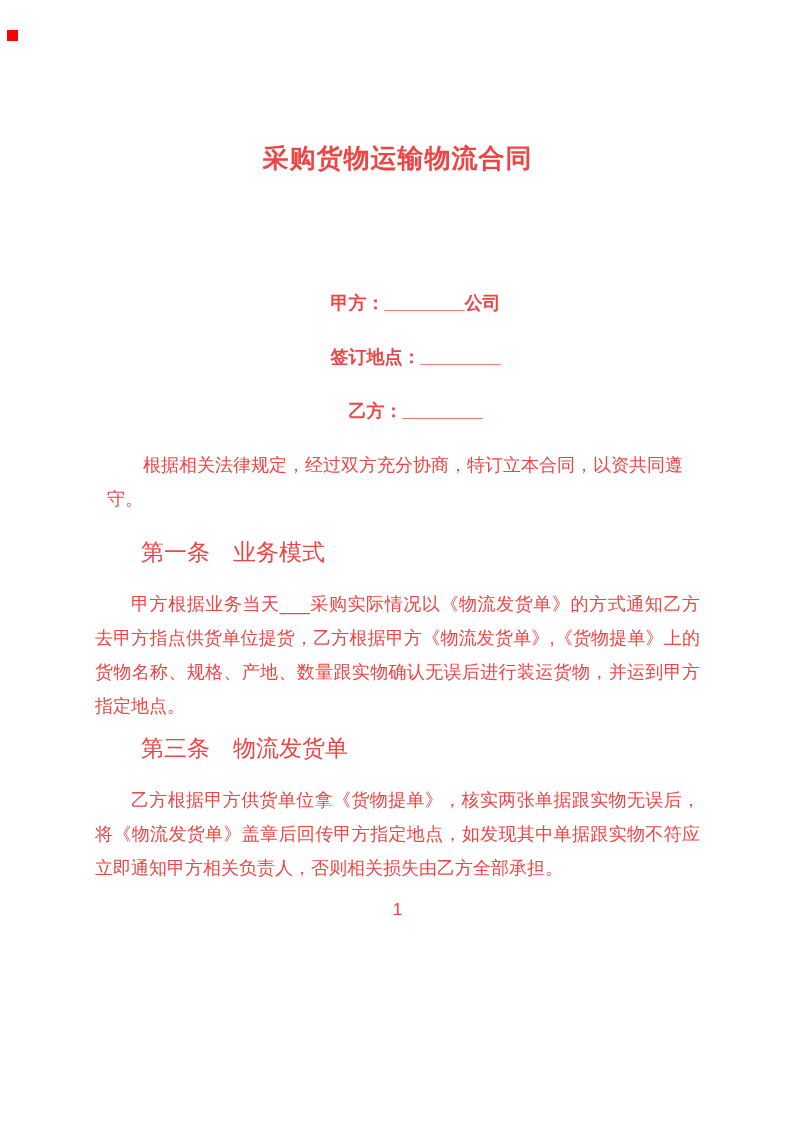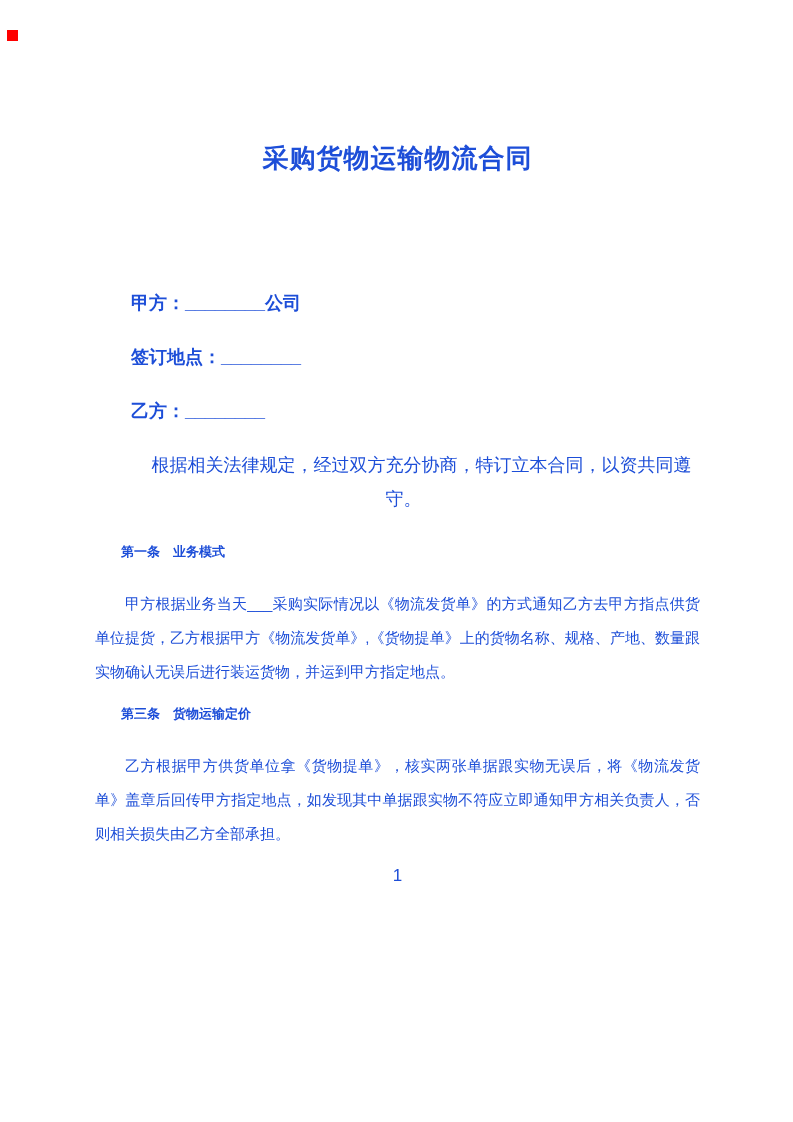--- a/index.html
+++ b/index.html
@@ -7,21 +7,21 @@
     padding: 0;
     background: #ffffff;
   }
   .page {
     position: relative;
     width: 793px;
     height: 1122px;
     background: #ffffff;
     overflow: hidden;
     font-family: "Liberation Sans", sans-serif;
-    color: #1d4ed8;
+    color: #ef4444;
   }
   .red-marker {
     position: absolute;
     left: 7px;
     top: 30px;
     width: 11px;
     height: 11px;
     background: #fe0000;
   }
   .content {
@@ -35,38 +35,38 @@
     text-align: center;
     letter-spacing: 1px;
   }
   .field-line {
     margin: 0 0 20px 0;
     font-size: 18px;
     line-height: 34px;
     font-weight: bold;
     text-indent: 2em;
     white-space: pre;
+    text-align: center;
   }
   .preamble {
     margin: 0 0 19px 12px;
     font-size: 18px;
     line-height: 34px;
     text-indent: 2em;
-    text-align: center;
   }
   .section-heading {
     margin: 0 0 18px 0;
-    font-size: 13px;
+    font-size: 23px;
     line-height: 34px;
-    font-weight: bold;
+    font-weight: normal;
     text-indent: 2em;
   }
   .section-body {
     margin: 0 0 8px 0;
-    font-size: 15px;
+    font-size: 18px;
     line-height: 34px;
     text-indent: 2em;
     text-align: justify;
   }
   .page-number {
     margin-top: 15px;
     font-size: 17px;
     line-height: 20px;
     text-align: center;
   }
@@ -83,18 +83,18 @@
     <p class="field-line">甲方：________公司</p>
     <p class="field-line">签订地点：________</p>
     <p class="field-line">乙方：________</p>
 
     <p class="preamble">根据相关法律规定，经过双方充分协商，特订立本合同，以资共同遵守。</p>
 
     <p class="section-heading">第一条　业务模式</p>
     <p class="section-body">甲方根据业务当天___采购实际情况以《物流发货单》的方式通知乙方去甲方指点供货单位提货，乙方根据甲方《物流发货单》,《货物提单》上的货物名称、规格、产地、数量跟实物确认无误后进行装运货物，并运到甲方指定地点。</p>
 
 
-    <p class="section-heading">第三条　货物运输定价</p>
+    <p class="section-heading">第三条　物流发货单</p>
     <p class="section-body">乙方根据甲方供货单位拿《货物提单》，核实两张单据跟实物无误后，将《物流发货单》盖章后回传甲方指定地点，如发现其中单据跟实物不符应立即通知甲方相关负责人，否则相关损失由乙方全部承担。</p>
 
     <p class="page-number">1</p>
   </div>
 </div>
 
 </body></html>

